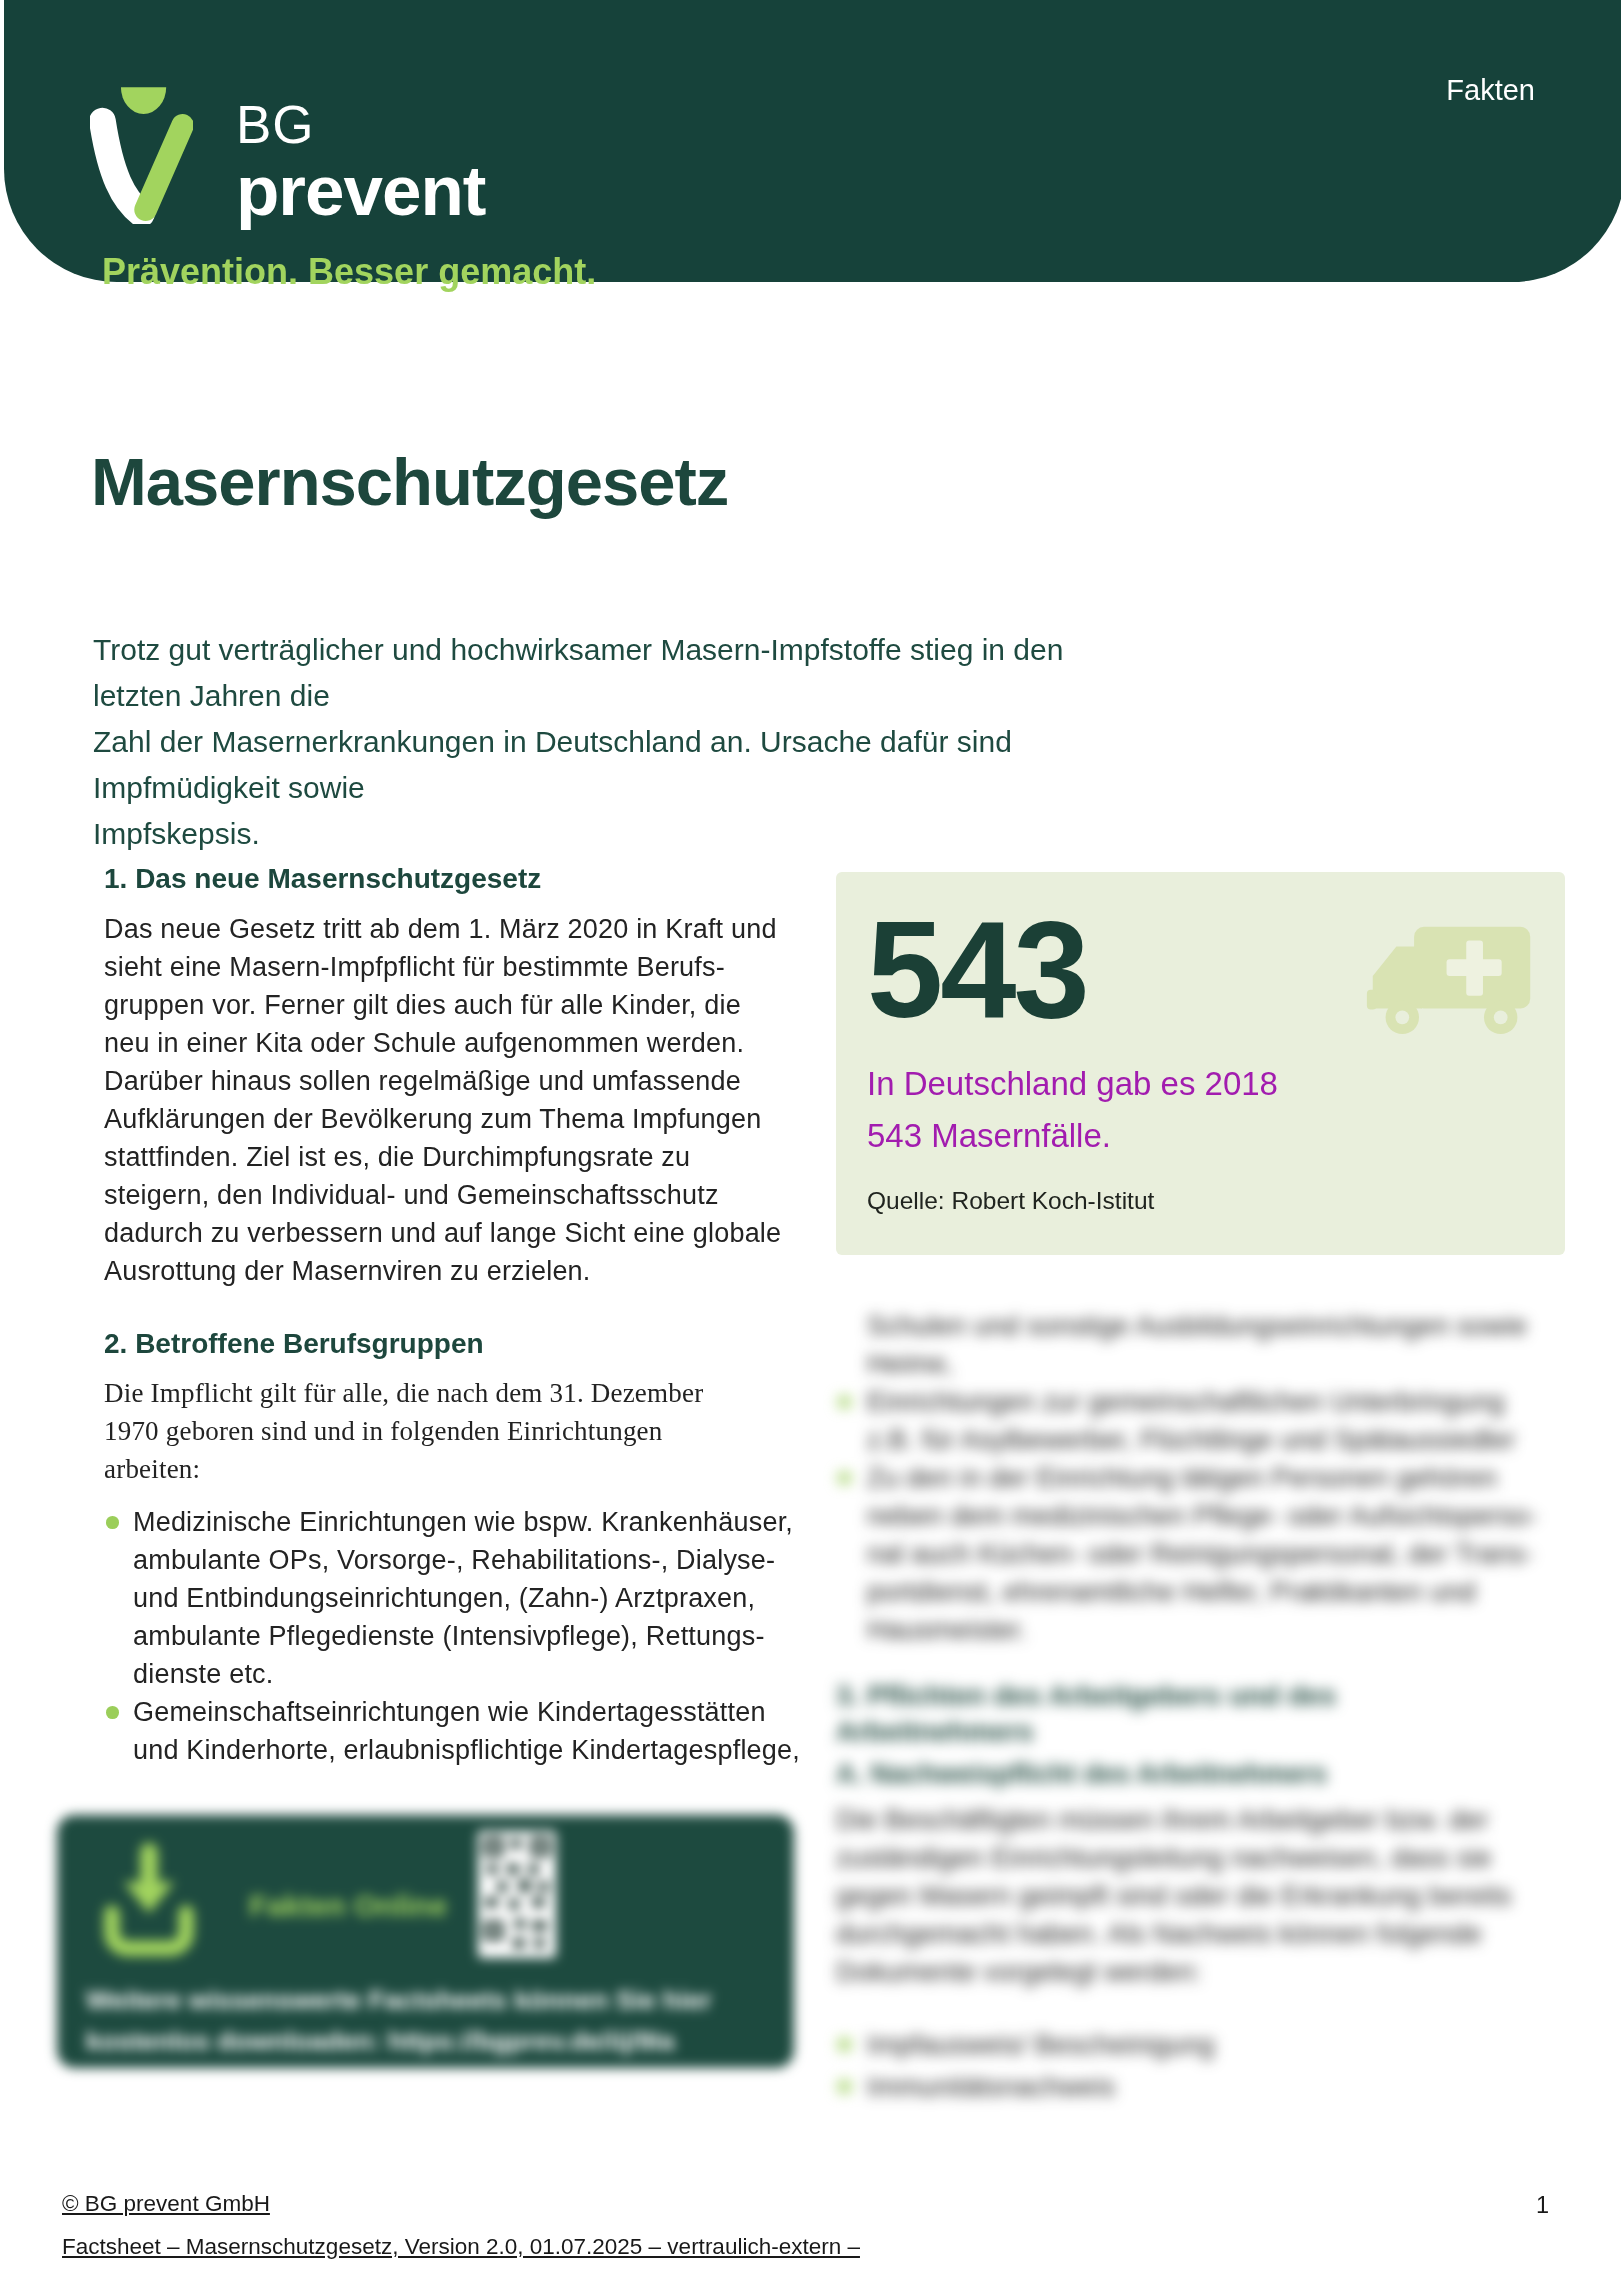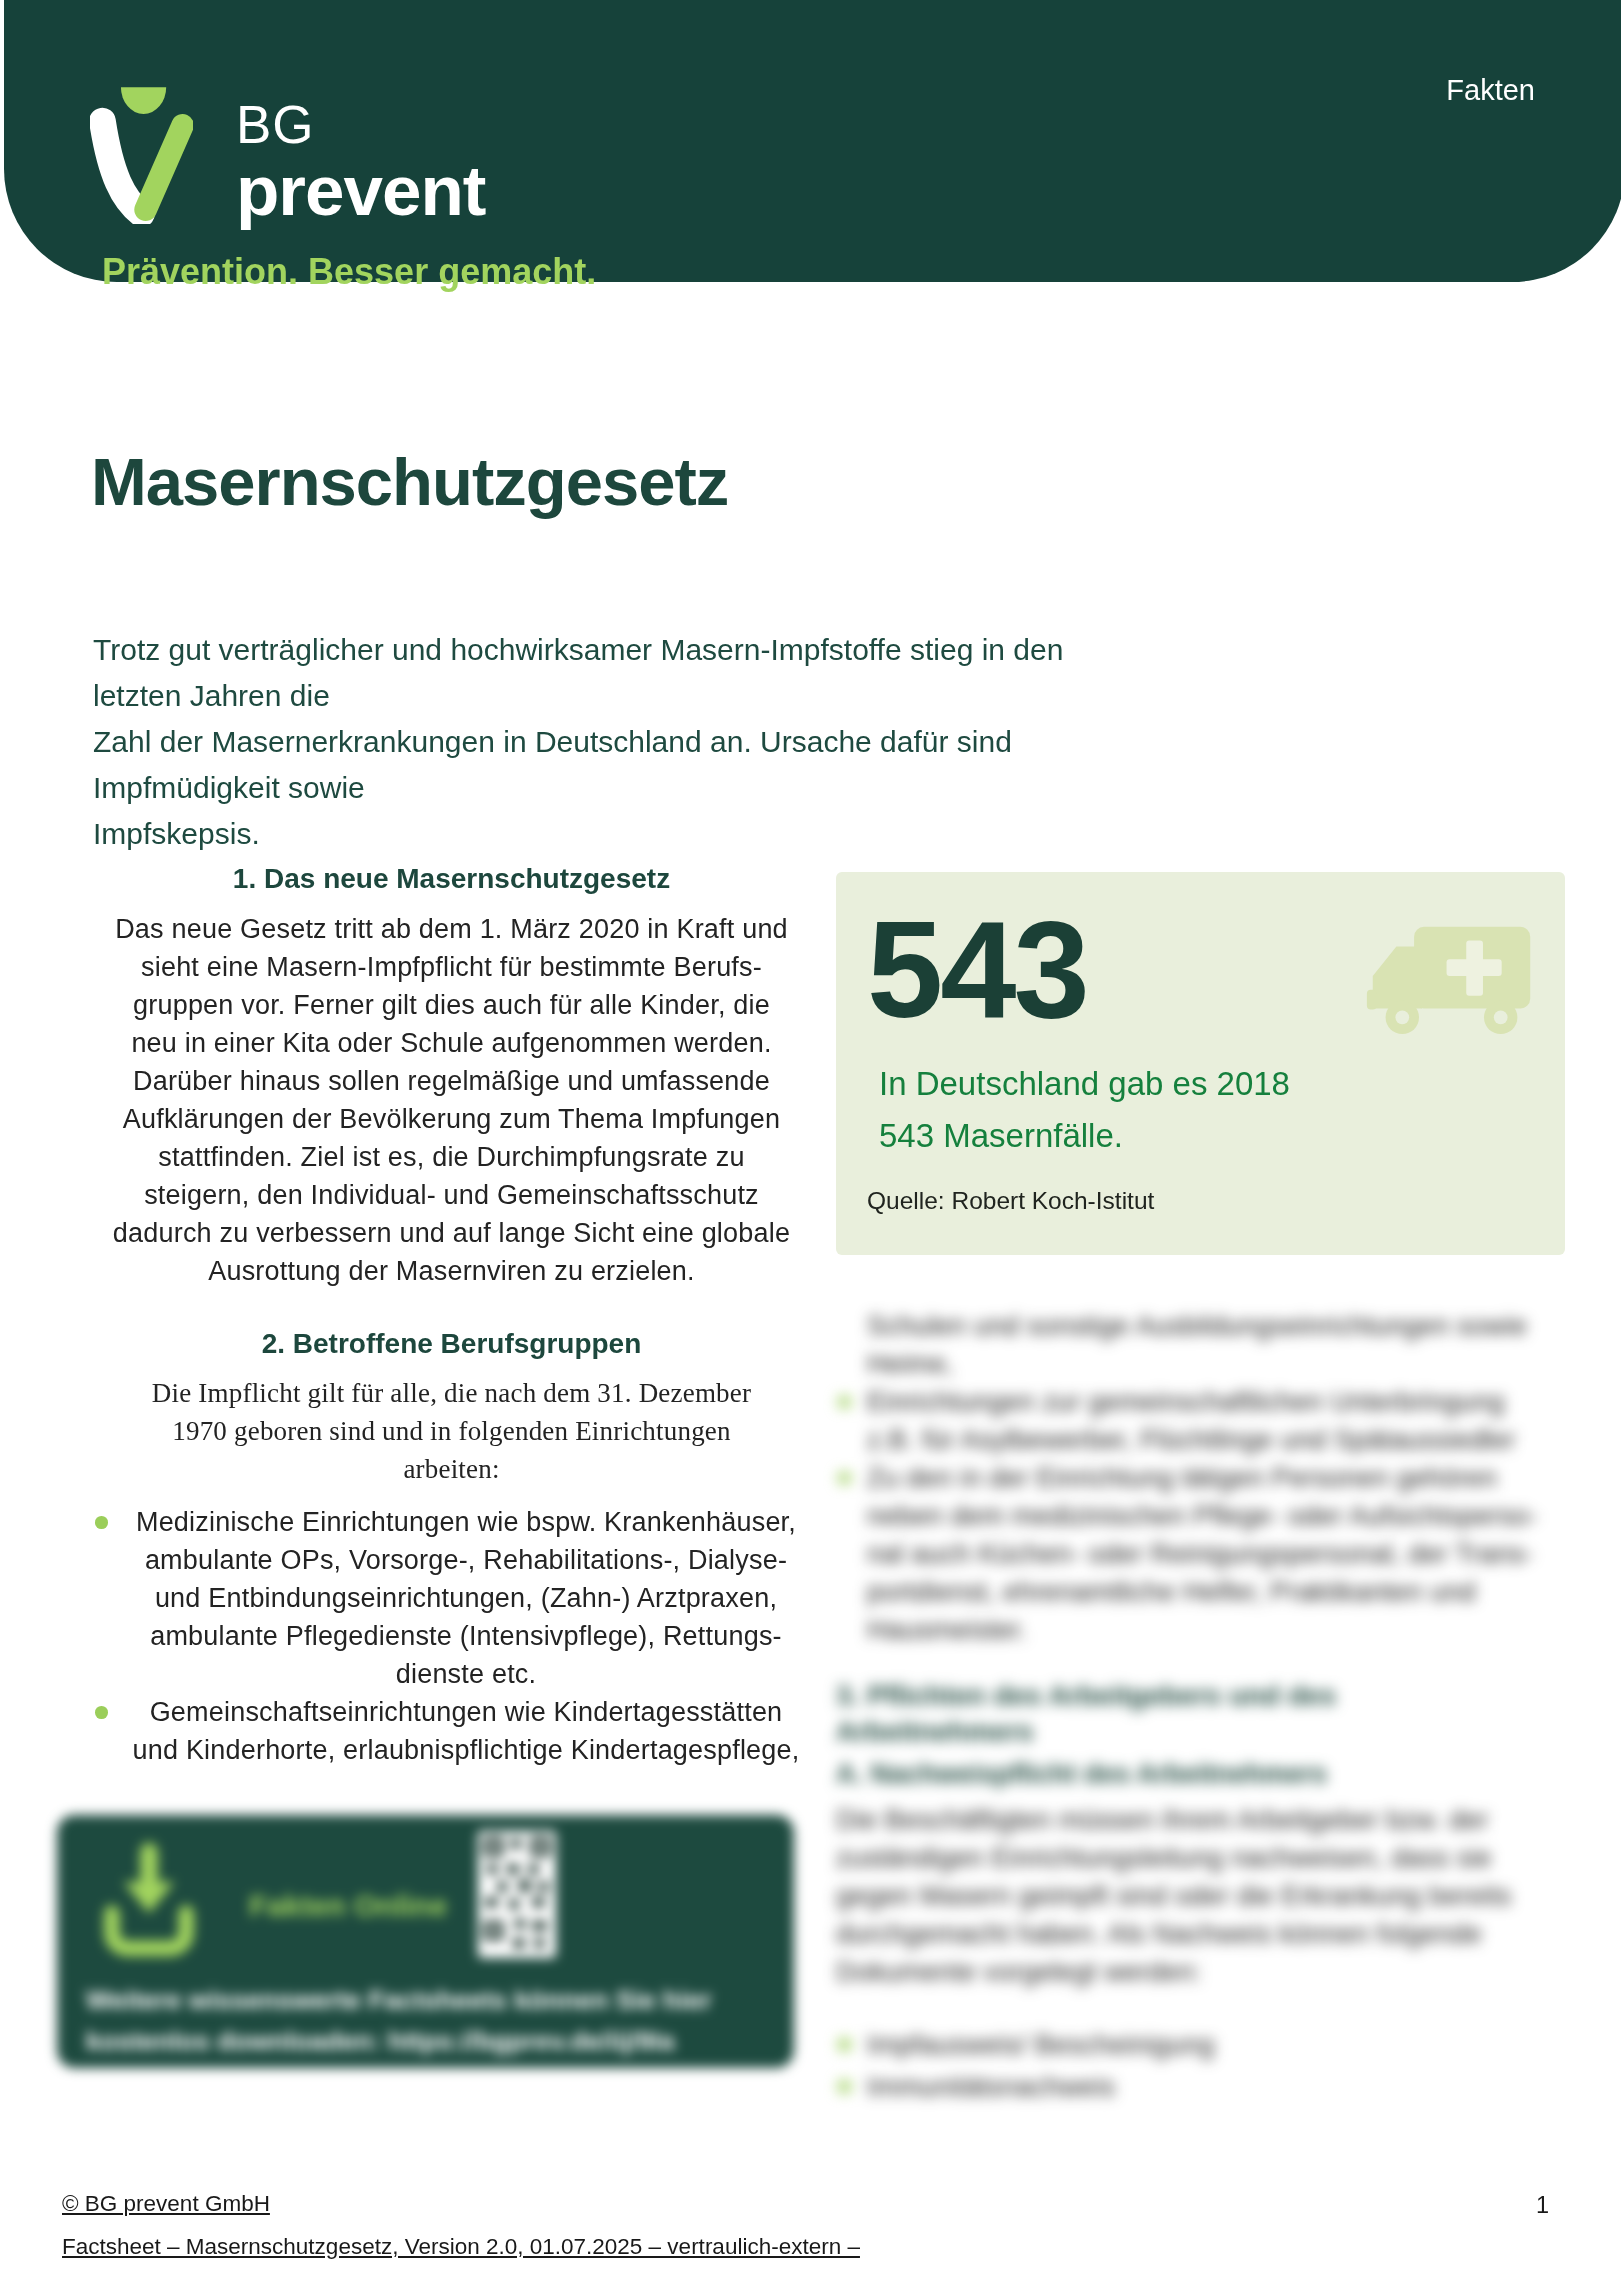--- a/index.html
+++ b/index.html
@@ -20,36 +20,36 @@
   .logo-bg { font-size:53px; font-weight:400; letter-spacing:1px; }
   .logo-prevent { font-size:71px; font-weight:700; margin-top:3.9px; letter-spacing:-1px; }
   .tagline { position:absolute; left:98px; top:251px; font-size:36px; font-weight:700; color:#a2d45e; }
   .doc-type { position:absolute; top:74px; right:90px; font-size:29px; color:#ffffff; }
 
   
   .title { position:absolute; left:91px; top:443px; font-size:67px; font-weight:700; color:#1d473d; letter-spacing:-1px; }
   .intro { position:absolute; left:93px; top:627px; width:1039px; font-size:30px; line-height:46px; color:#1e4a40; }
 
   
-  .col-left { position:absolute; left:93px; top:861px; width:717px;text-align:center; }
+  .col-left { position:absolute; left:104px; top:861px; width:717px; }
   h3.sec { font-size:28px; line-height:35px; font-weight:700; color:#1d473d; margin:0 0 13.7px 0; }
   .body { font-size:27px; line-height:38px; color:#232323; letter-spacing:0.2px; }
   .sec1-body { margin-bottom:36px; }
   .sec2-body { margin-bottom:15px;font-family:Liberation Serif, serif; }
   ul.bullets { list-style:none; }
   .bullets li { position:relative; padding-left:29px; }
   .dot { position:absolute; left:2px; top:12.7px; width:12.7px; height:12.7px; border-radius:50%; background:#9bce5a; }
 
   
   .stat-card {
     position:absolute; left:836px; top:872px; width:729px; height:383px;
     background:#e9efdc; border-radius:5.9px; padding:29px 35px 0 31px;
   }
   .stat-number { font-size:137px; font-weight:700; color:#1b4036; line-height:1; letter-spacing:-2.9px; }
-  .stat-caption { margin-top:19.6px; font-size:33px; line-height:52px; color:#15803d;margin-left:12px; }
+  .stat-caption { margin-top:19.6px; font-size:33px; line-height:52px; color:#a21caf; }
   .stat-source { margin-top:25.5px; font-size:24.5px; color:#20241f; }
   .ambulance { position:absolute; right:27.4px; top:43px; }
 
   
   .col-right { position:absolute; left:836px; top:1307px; width:729px; filter:blur(6.9px); }
   .col-right .cont { padding-left:31px; }
   .col-right .bullets li { padding-left:31px; }
   .h3-blur { margin-top:29px; font-size:28px; line-height:36px; font-weight:700; color:#1d473d; }
   .h4-blur { margin-top:7.8px; font-size:27px; line-height:33px; font-weight:700; color:#1d473d; }
   .body3 { margin-top:9.8px; }

